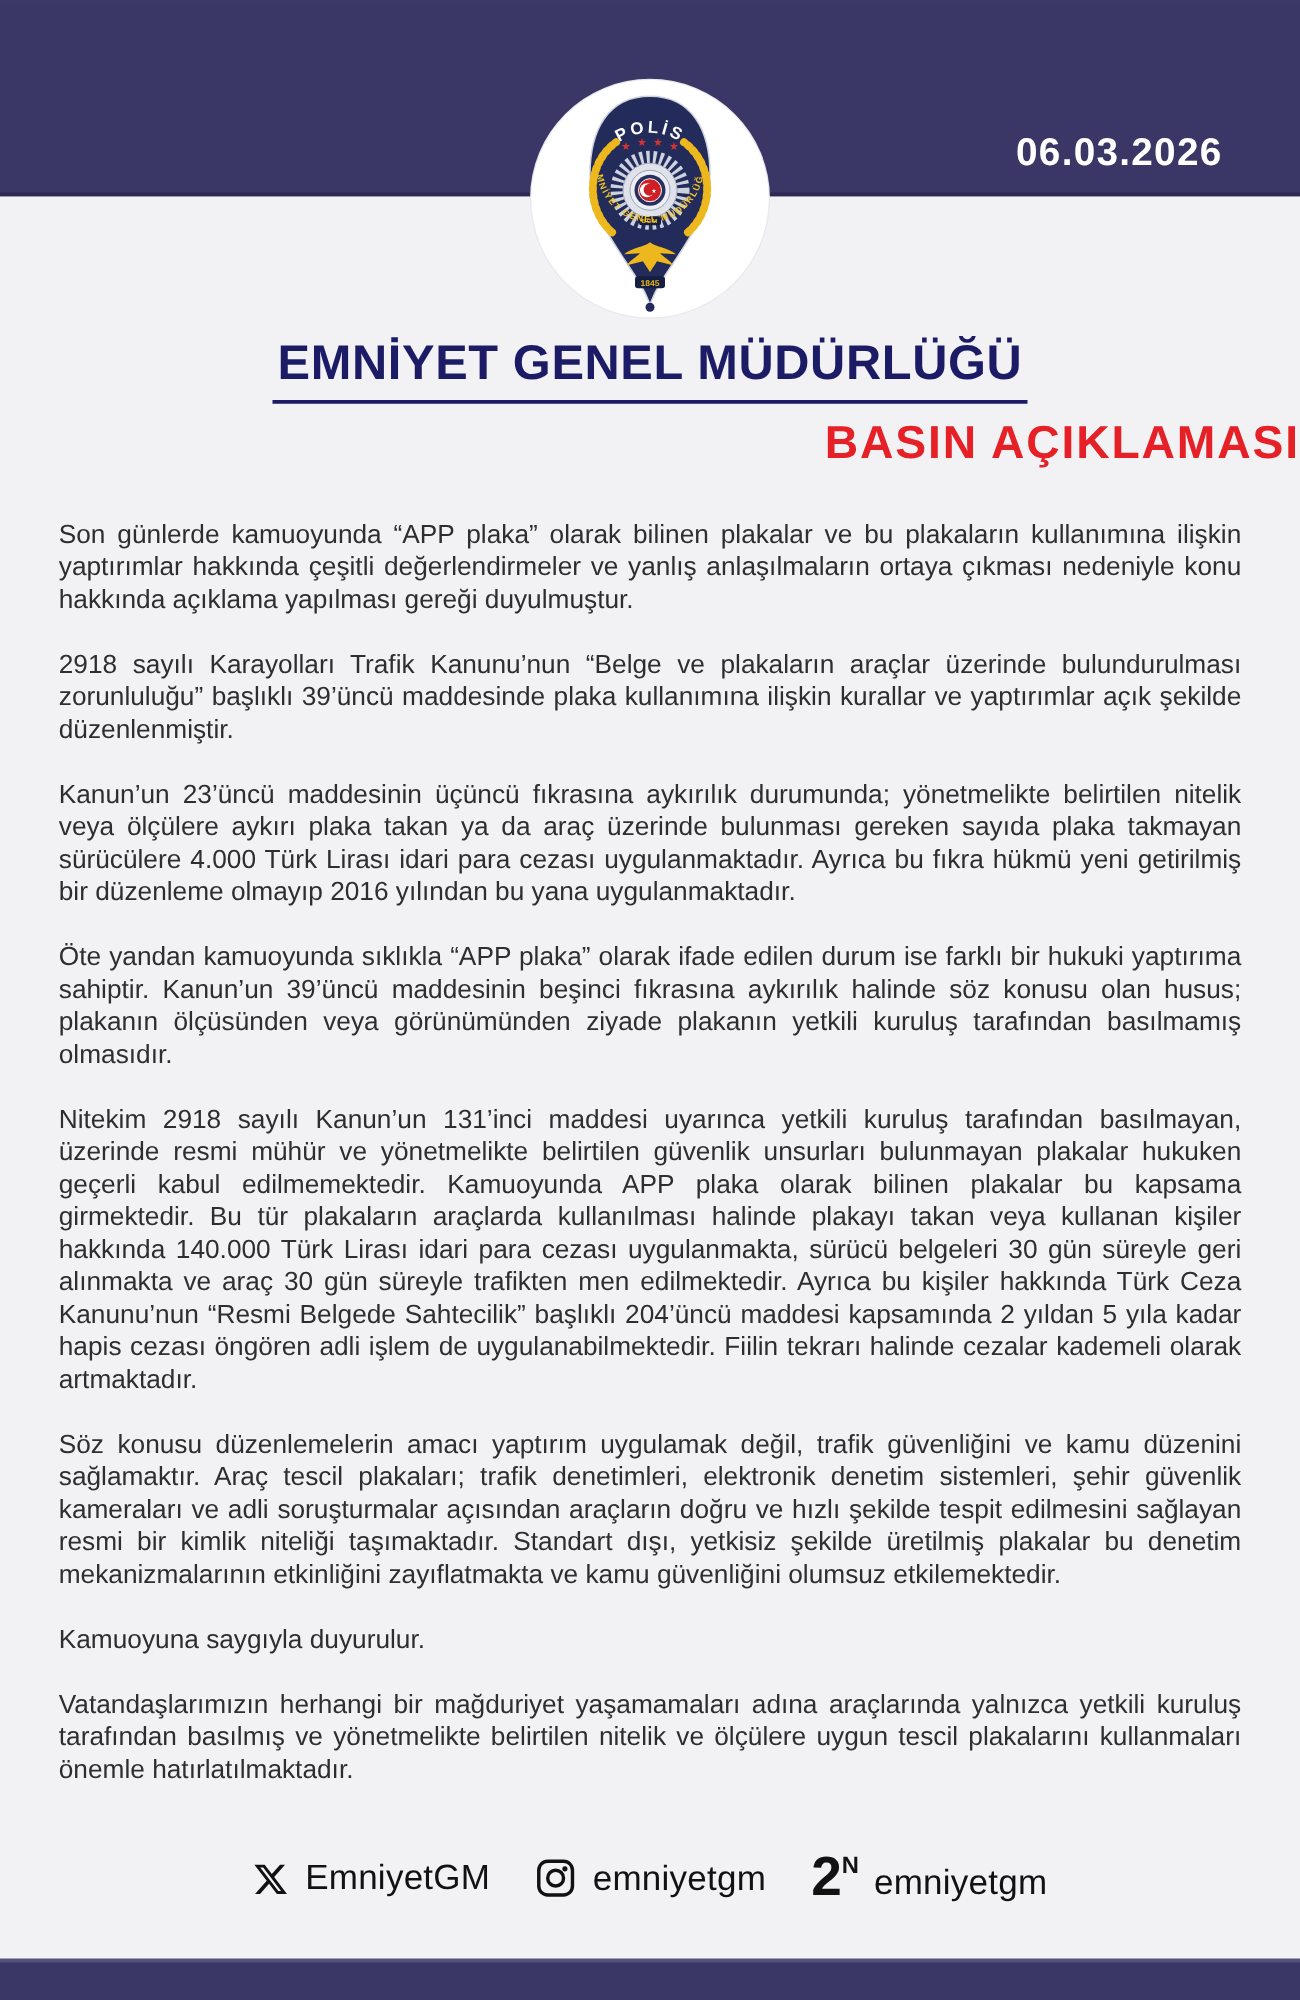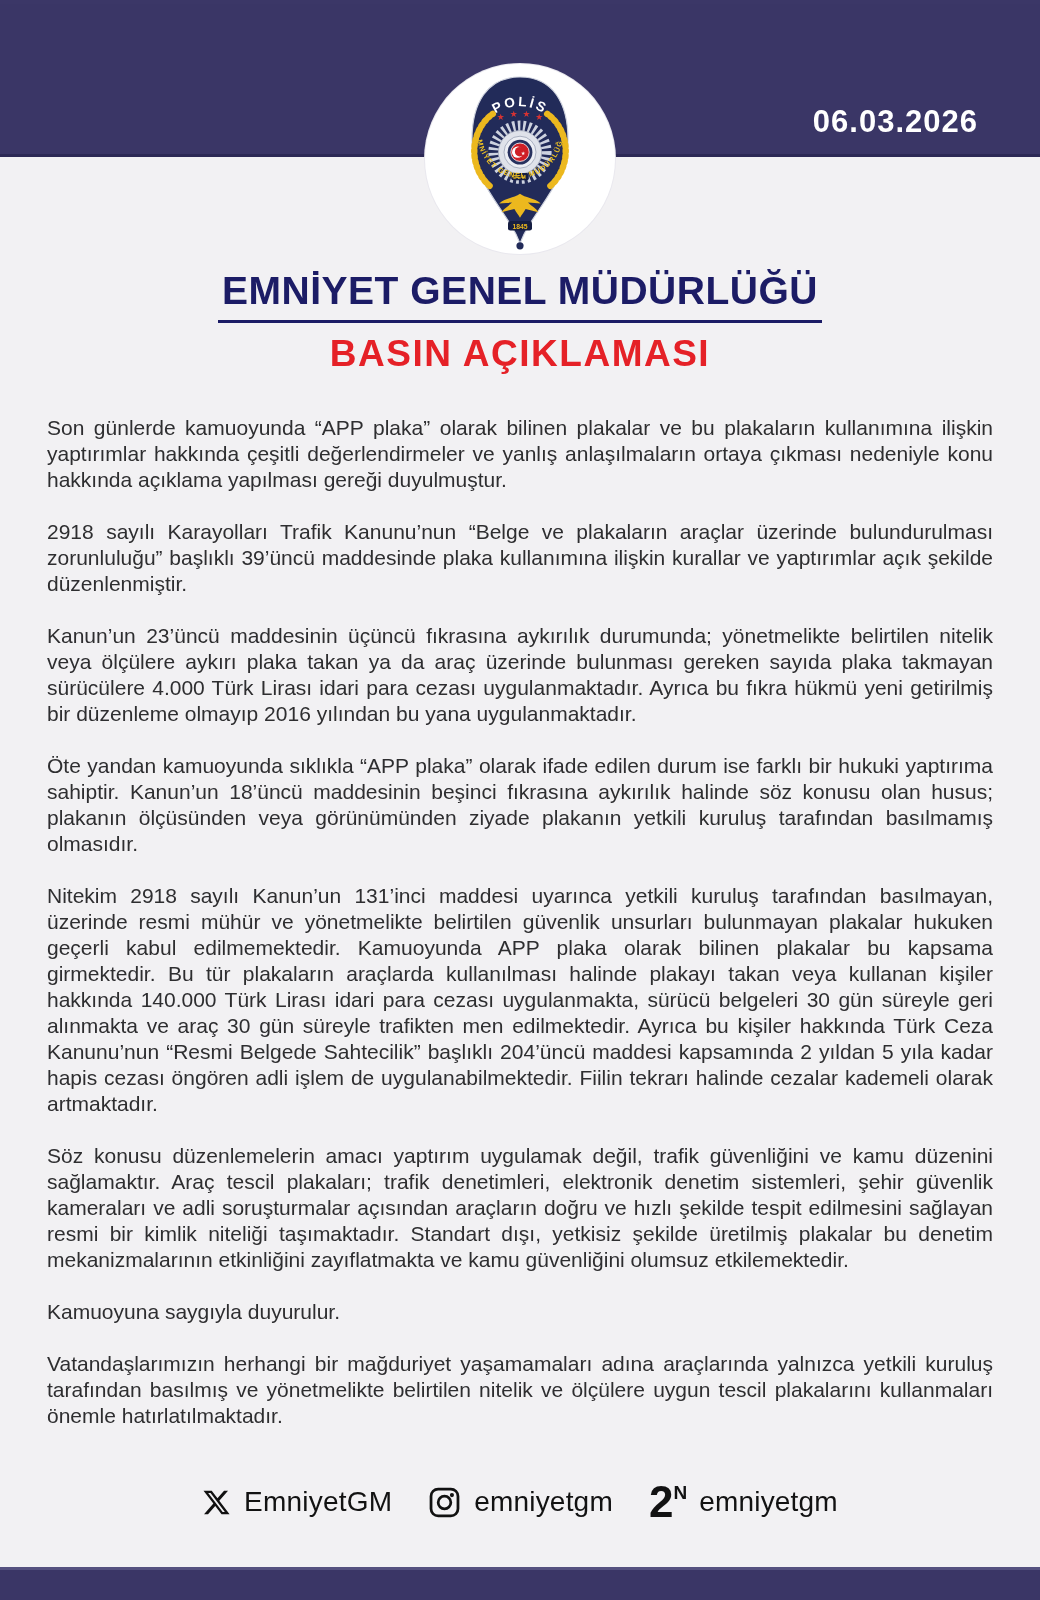--- a/index.html
+++ b/index.html
@@ -53,20 +53,21 @@
     letter-spacing:0.5px;
     padding:0 4px 7px 4px;
     border-bottom:3px solid #1c1c66;
   }
   .subtitle{
     margin-top:10px;
     font-size:37px;
     font-weight:bold;
     letter-spacing:1.5px;
     color:#e52127;
+    text-align:right;
   }
   
   .body-text{
     margin:40px 47px 0 47px;
     font-size:21px;
     line-height:26px;
     color:#2e2e30;
     text-align:justify;
   }
   .body-text p{margin:0 0 26px 0;}
@@ -74,21 +75,21 @@
   .footer-social{
     position:absolute;
     left:0;right:0;top:1474px;
     height:56px;
     display:flex;
     align-items:center;
     justify-content:center;
     gap:36px;
     color:#121212;
   }
-  .social-item{display:flex;align-items:center;gap:13px;}
+  .social-item{display:flex;align-items:flex-end;gap:13px;}
   .social-handle{font-size:28px;font-weight:500;letter-spacing:0.2px;}
   .nsosyal-glyph{display:flex;align-items:flex-start;line-height:1;}
   .nsosyal-main{font-size:44px;font-weight:800;line-height:0.9;}
   .nsosyal-sup{font-size:19px;font-weight:800;letter-spacing:-1px;margin-top:1px;}
   .bottom-band{
     position:absolute;
     left:0;right:0;bottom:0;
     height:30px;
     background:#3a3666;
     border-top:3px solid #55517f;
@@ -159,21 +160,21 @@
 
   <div class="title-block">
     <h1 class="main-title">EMNİYET GENEL MÜDÜRLÜĞÜ</h1>
     <div class="subtitle">BASIN AÇIKLAMASI</div>
   </div>
 
   <div class="body-text">
     <p>Son günlerde kamuoyunda “APP plaka” olarak bilinen plakalar ve bu plakaların kullanımına ilişkin yaptırımlar hakkında çeşitli değerlendirmeler ve yanlış anlaşılmaların ortaya çıkması nedeniyle konu hakkında açıklama yapılması gereği duyulmuştur.</p>
     <p>2918 sayılı Karayolları Trafik Kanunu’nun “Belge ve plakaların araçlar üzerinde bulundurulması zorunluluğu” başlıklı 39’üncü maddesinde plaka kullanımına ilişkin kurallar ve yaptırımlar açık şekilde düzenlenmiştir.</p>
     <p>Kanun’un 23’üncü maddesinin üçüncü fıkrasına aykırılık durumunda; yönetmelikte belirtilen nitelik veya ölçülere aykırı plaka takan ya da araç üzerinde bulunması gereken sayıda plaka takmayan sürücülere 4.000 Türk Lirası idari para cezası uygulanmaktadır. Ayrıca bu fıkra hükmü yeni getirilmiş bir düzenleme olmayıp 2016 yılından bu yana uygulanmaktadır.</p>
-    <p>Öte yandan kamuoyunda sıklıkla “APP plaka” olarak ifade edilen durum ise farklı bir hukuki yaptırıma sahiptir. Kanun’un 18’üncü maddesinin beşinci fıkrasına aykırılık halinde söz konusu olan husus; plakanın ölçüsünden veya görünümünden ziyade plakanın yetkili kuruluş tarafından basılmamış olmasıdır.</p>
+    <p>Öte yandan kamuoyunda sıklıkla “APP plaka” olarak ifade edilen durum ise farklı bir hukuki yaptırıma sahiptir. Kanun’un 39’üncü maddesinin beşinci fıkrasına aykırılık halinde söz konusu olan husus; plakanın ölçüsünden veya görünümünden ziyade plakanın yetkili kuruluş tarafından basılmamış olmasıdır.</p>
     <p>Nitekim 2918 sayılı Kanun’un 131’inci maddesi uyarınca yetkili kuruluş tarafından basılmayan, üzerinde resmi mühür ve yönetmelikte belirtilen güvenlik unsurları bulunmayan plakalar hukuken geçerli kabul edilmemektedir. Kamuoyunda APP plaka olarak bilinen plakalar bu kapsama girmektedir. Bu tür plakaların araçlarda kullanılması halinde plakayı takan veya kullanan kişiler hakkında 140.000 Türk Lirası idari para cezası uygulanmakta, sürücü belgeleri 30 gün süreyle geri alınmakta ve araç 30 gün süreyle trafikten men edilmektedir. Ayrıca bu kişiler hakkında Türk Ceza Kanunu’nun “Resmi Belgede Sahtecilik” başlıklı 204’üncü maddesi kapsamında 2 yıldan 5 yıla kadar hapis cezası öngören adli işlem de uygulanabilmektedir. Fiilin tekrarı halinde cezalar kademeli olarak artmaktadır.</p>
     <p>Söz konusu düzenlemelerin amacı yaptırım uygulamak değil, trafik güvenliğini ve kamu düzenini sağlamaktır. Araç tescil plakaları; trafik denetimleri, elektronik denetim sistemleri, şehir güvenlik kameraları ve adli soruşturmalar açısından araçların doğru ve hızlı şekilde tespit edilmesini sağlayan resmi bir kimlik niteliği taşımaktadır. Standart dışı, yetkisiz şekilde üretilmiş plakalar bu denetim mekanizmalarının etkinliğini zayıflatmakta ve kamu güvenliğini olumsuz etkilemektedir.</p>
     <p>Kamuoyuna saygıyla duyurulur.</p>
     <p>Vatandaşlarımızın herhangi bir mağduriyet yaşamamaları adına araçlarında yalnızca yetkili kuruluş tarafından basılmış ve yönetmelikte belirtilen nitelik ve ölçülere uygun tescil plakalarını kullanmaları önemle hatırlatılmaktadır.</p>
   </div>
 
   <div class="footer-social">
     <div class="social-item">
       <svg width="29" height="29" viewBox="0 0 24 24">
         <path fill="#111111" d="M18.244 2.25h3.308l-7.227 8.26 8.502 11.24H16.17l-5.214-6.817L4.99 21.75H1.68l7.73-8.835L1.254 2.25H8.08l4.713 6.231 5.451-6.231zm-1.161 17.52h1.833L7.084 4.126H5.117l11.966 15.644z"></path>

